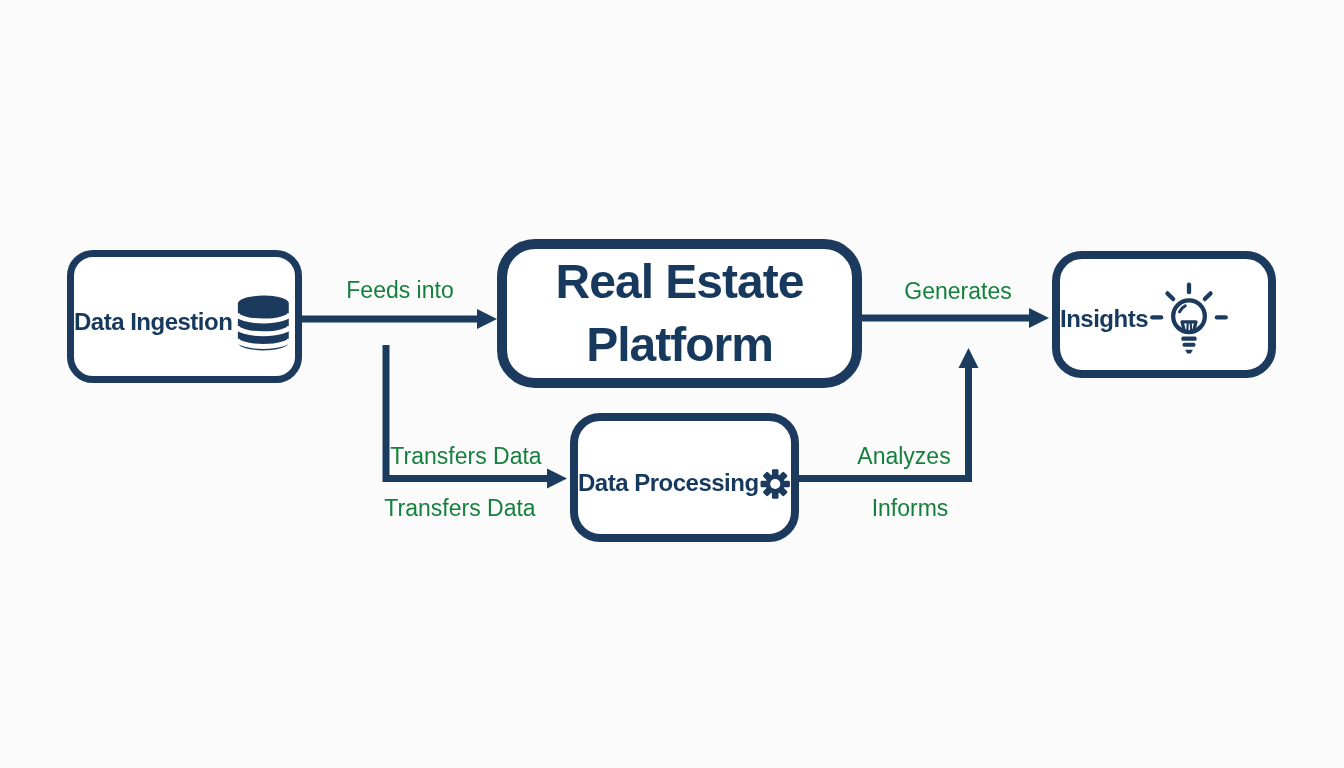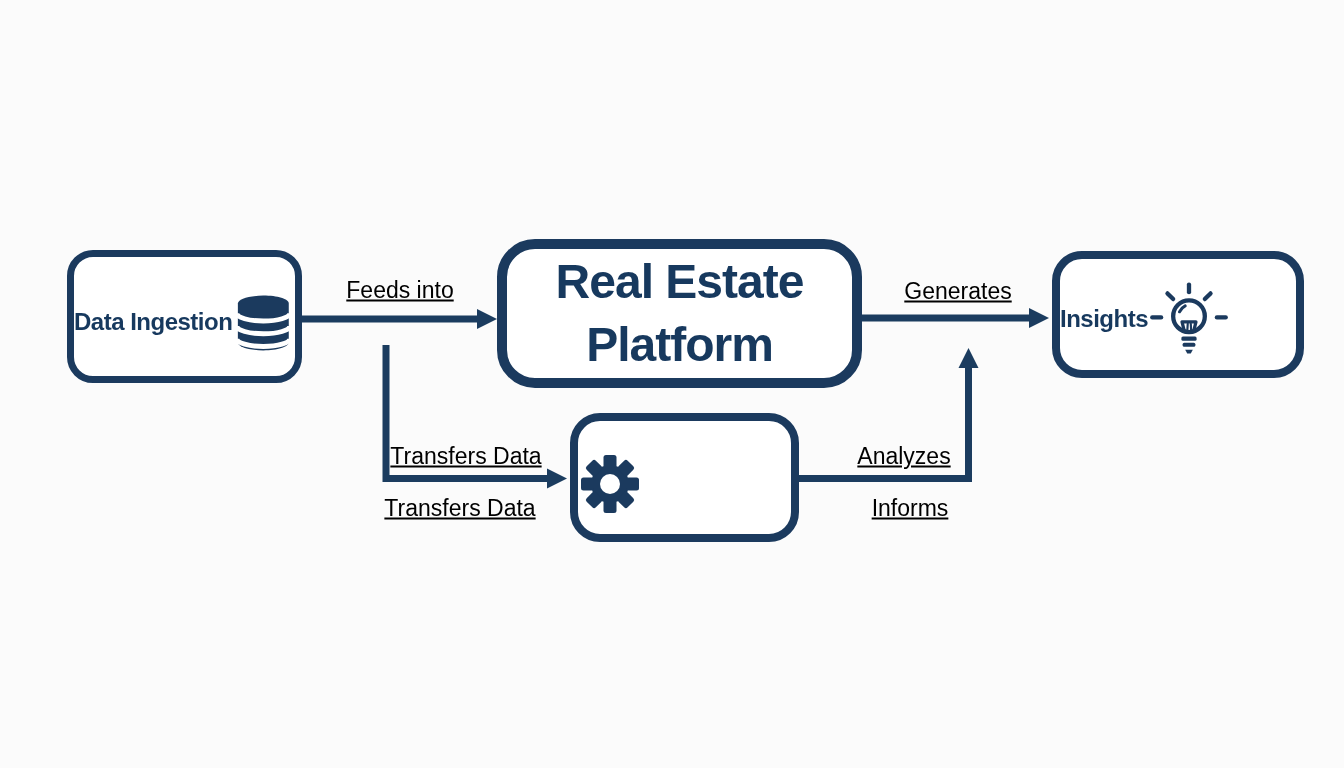--- a/index.html
+++ b/index.html
@@ -61,45 +61,44 @@
   .node-platform .node-title {
     font-size: 48px;
     line-height: 1.3;
     letter-spacing: -1px;
     white-space: normal;
     max-width: 300px;
   }
 
   .node-insights {
     left: 1052px; top: 251px;
-    width: 252px; height: 127px;
+    width: 224px; height: 127px;
     border-width: 8px;
     border-radius: 30px;
     padding-top: 9px;
   }
   .node-insights .node-title { font-size: 24px; }
   .node-insights .node-icon { margin-top: 1px; }
 
   .node-processing {
     left: 570px; top: 413px;
     width: 229px; height: 129px;
     border-width: 8px;
     border-radius: 30px;
     padding-top: 10px;
   }
   .node-processing .node-title { font-size: 24px; }
   .node-processing .node-icon { margin-top: 3px; }
 
   .edge-label {
     position: absolute;
     transform: translate(-50%, -50%);
-    color: #000000;
+    color: #15803d;
     font-size: 23px;
     white-space: nowrap;
-    text-decoration: underline;
   }
   .lbl-feeds     { left: 400px; top: 290px; }
   .lbl-generates { left: 958px; top: 291px; }
   .lbl-transfers-upper { left: 466px; top: 456px; }
   .lbl-transfers-lower { left: 460px; top: 508px; }
   .lbl-analyzes  { left: 904px; top: 456px; text-align: center; }
   .lbl-informs   { left: 910px; top: 508px; }
 </style>
 </head>
 <body>
@@ -163,20 +162,21 @@
 
       <g fill="#1b3a5e">
         <rect x="26" y="43" width="12" height="3.4" rx="1.2"></rect>
         <rect x="27" y="48" width="10" height="3.2" rx="1.2"></rect>
         <path d="M29 53.4 L35 53.4 L33.4 56.4 L30.6 56.4 Z"></path>
       </g>
     </svg>
   </div>
 
   <div class="node node-processing">
+    <div class="node-title">Data Processing</div>
     <svg class="node-icon" width="64" height="64" viewBox="0 0 64 64">
       <g fill="#1b3a5e">
         <circle cx="32" cy="32" r="19"></circle>
         <g>
           <rect x="25.5" y="3" width="13" height="13" rx="2.5"></rect>
           <rect x="25.5" y="3" width="13" height="13" rx="2.5" transform="rotate(45 32 32)"></rect>
           <rect x="25.5" y="3" width="13" height="13" rx="2.5" transform="rotate(90 32 32)"></rect>
           <rect x="25.5" y="3" width="13" height="13" rx="2.5" transform="rotate(135 32 32)"></rect>
           <rect x="25.5" y="3" width="13" height="13" rx="2.5" transform="rotate(180 32 32)"></rect>
           <rect x="25.5" y="3" width="13" height="13" rx="2.5" transform="rotate(225 32 32)"></rect>

